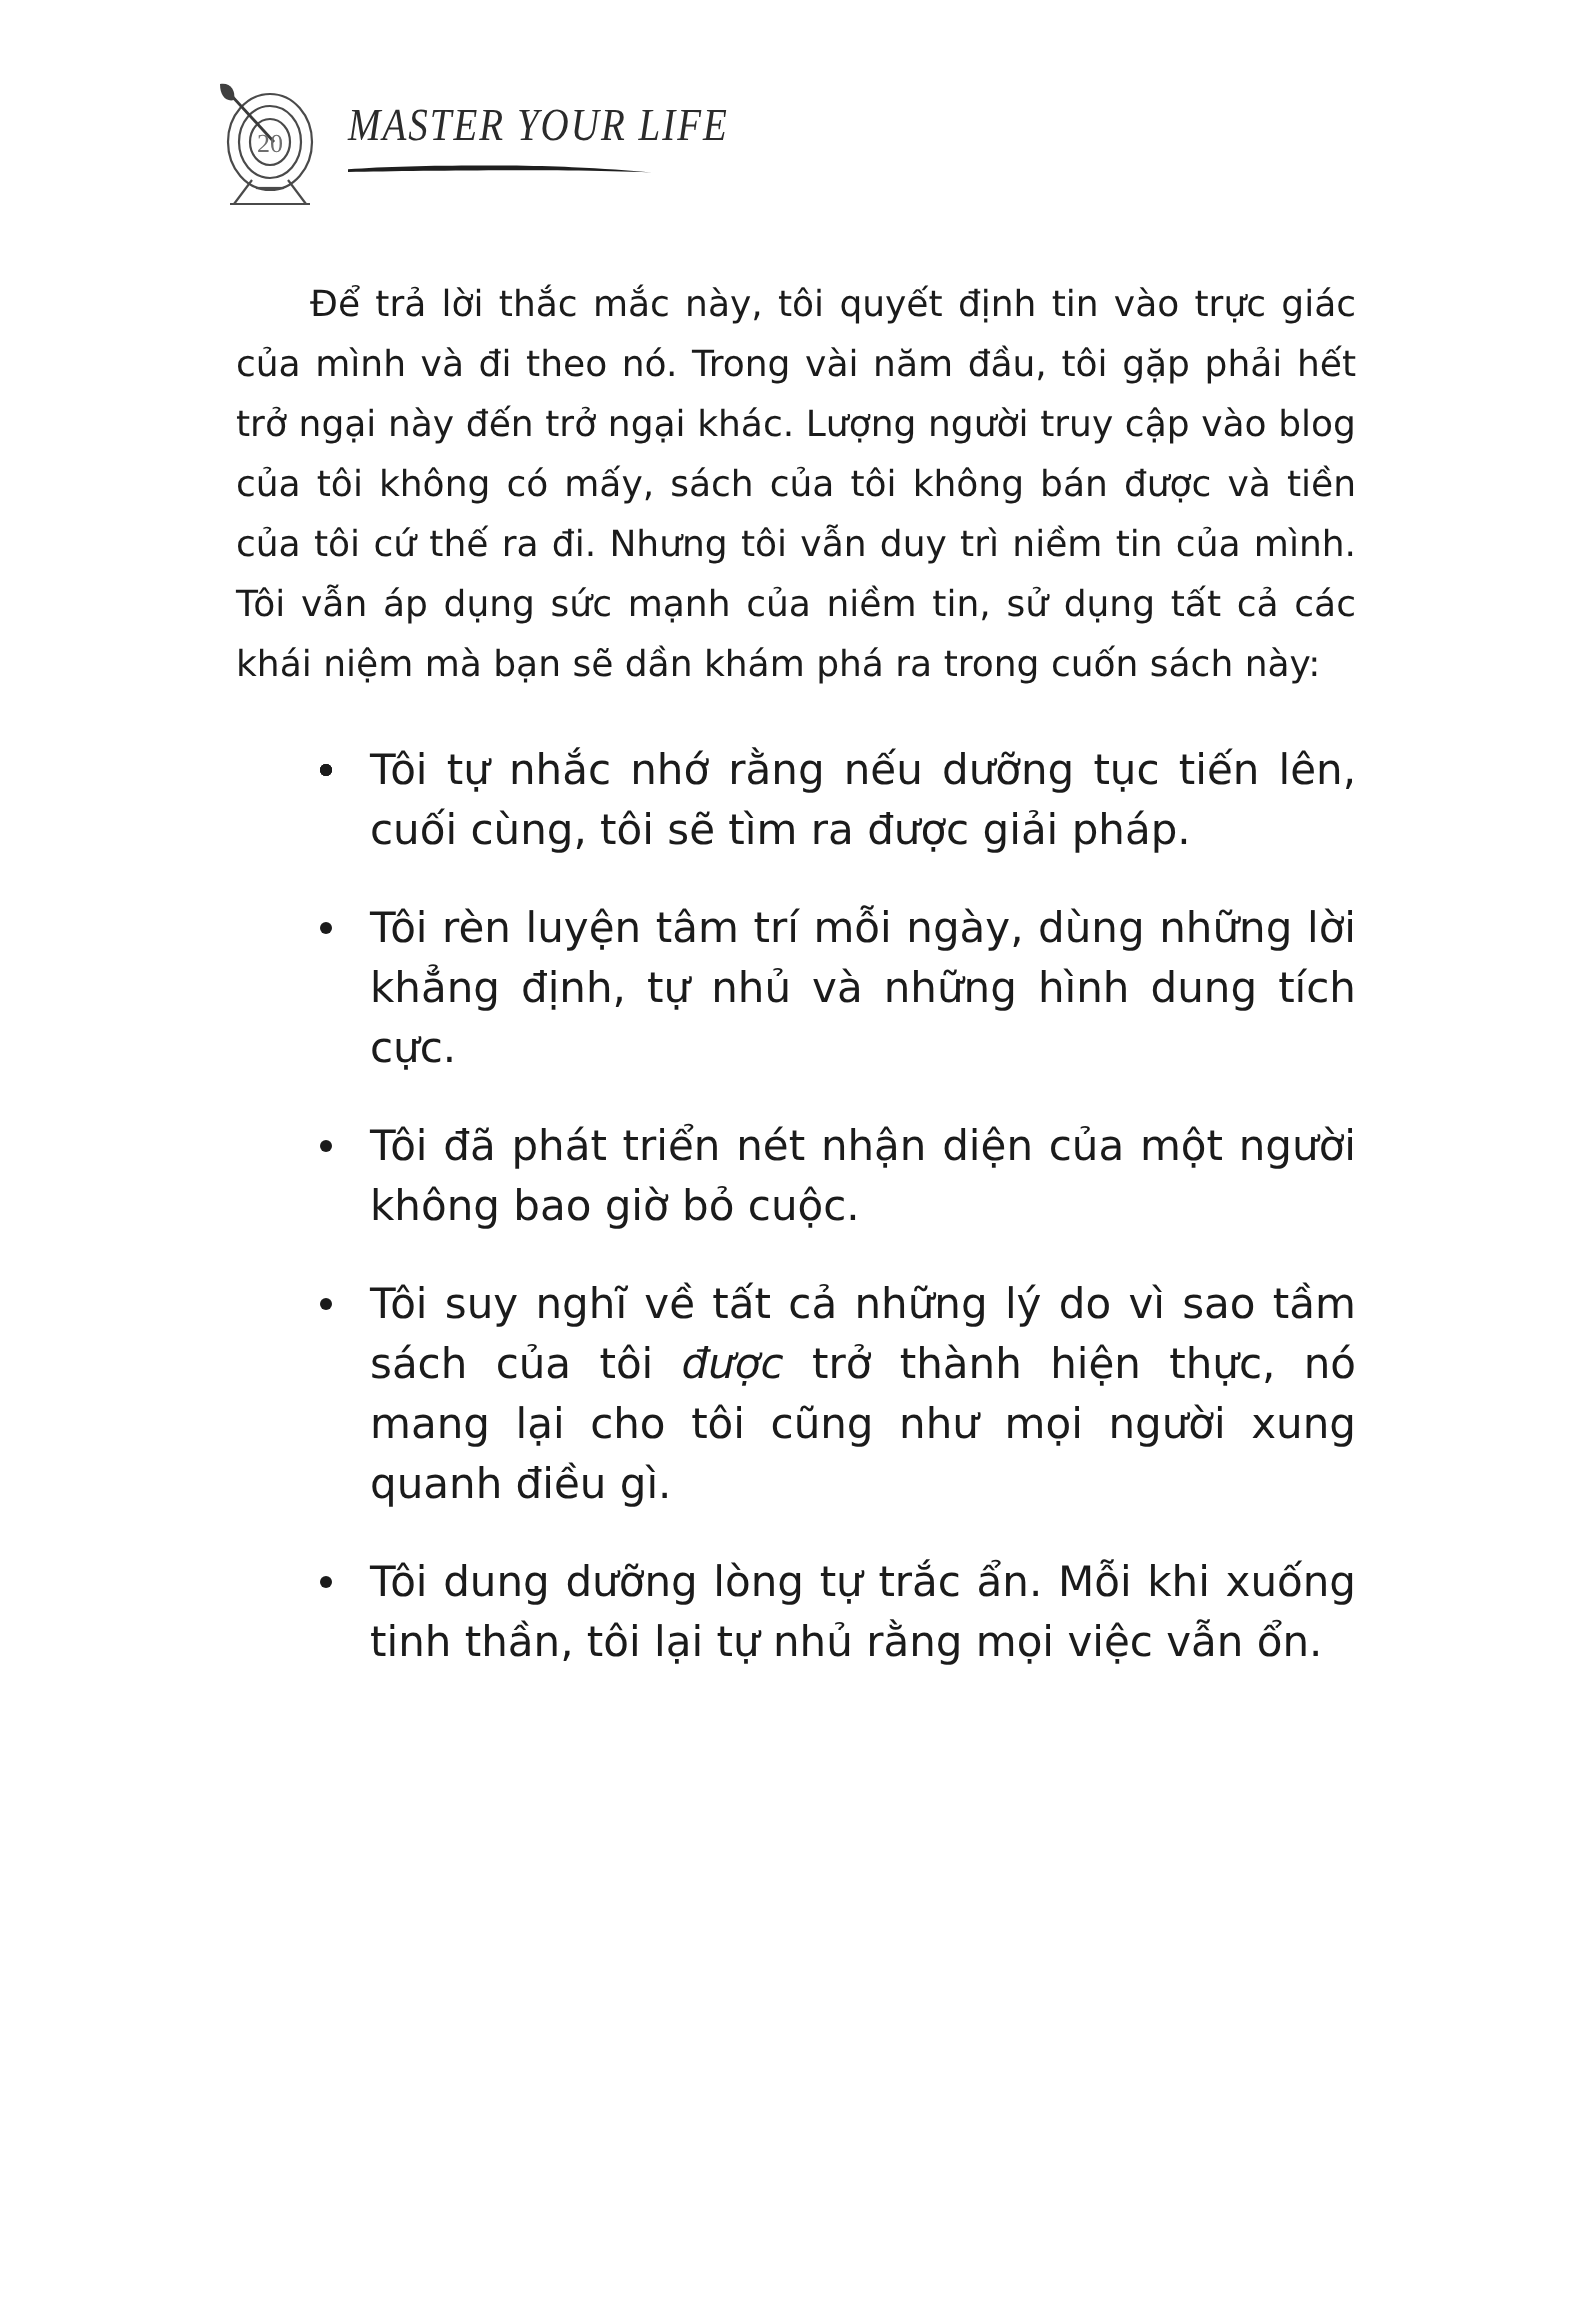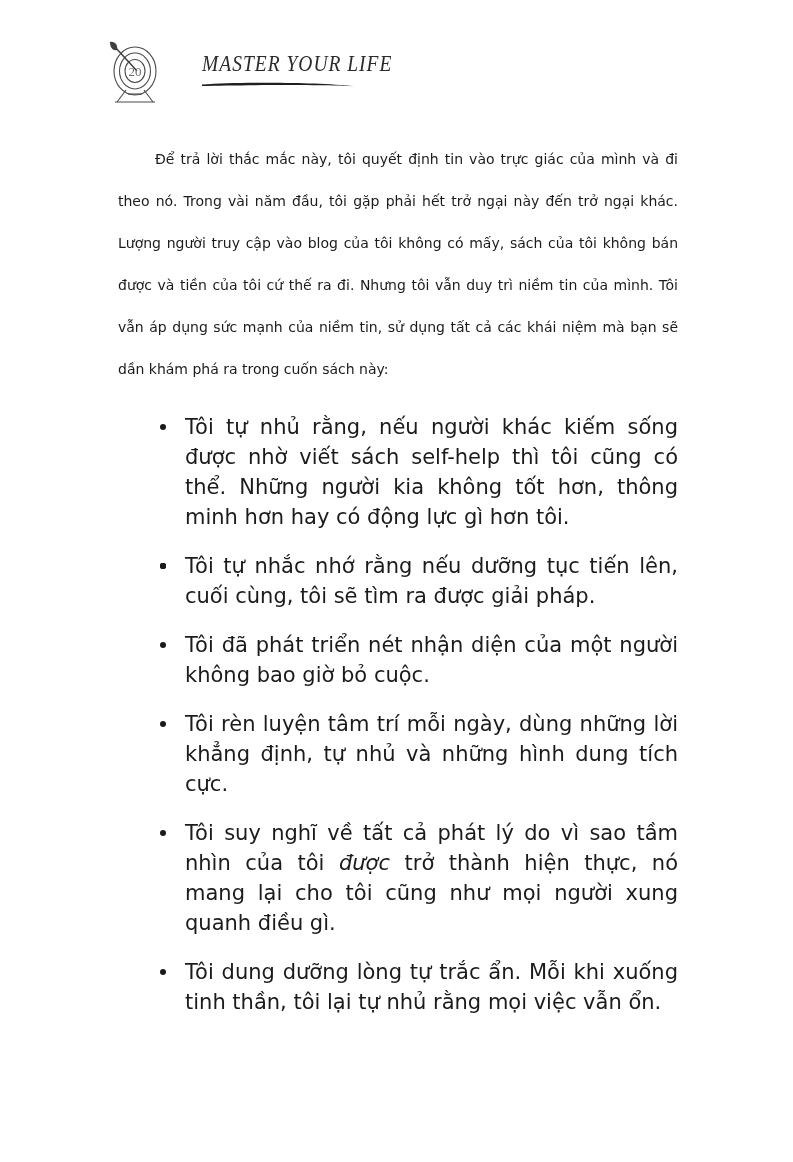--- a/index.html
+++ b/index.html
@@ -23,21 +23,20 @@
   }
 
   
   .header {
     position: absolute;
     left: 104px;
     top: 40px;
     display: flex;
     align-items: center;
     height: 66px;
-    gap: 28px;
   }
   .header-mark {
     width: 66px;
     height: 66px;
     position: relative;
     flex: none;
   }
   .header-mark svg { display: block; }
   .header-title-wrap {
     position: relative;
@@ -64,22 +63,22 @@
 
   
   .content {
     position: absolute;
     left: 118px;
     top: 138px;
     width: 560px;
   }
   p.para {
     margin: 0;
-    font-size: 14px;
-    line-height: 42px;
+    font-size: 18px;
+    line-height: 30px;
     text-align: justify;
     text-justify: inter-word;
     color: #1b1b1b;
     font-weight: 400;
   }
   p.para.indent { text-indent: 37px; }
 
   ul.bullets {
     list-style: none;
     margin: 22px 0 0 0;
@@ -151,43 +150,42 @@
 
   </div>
 
   <div class="content">
 
     <p class="para indent">Để trả lời thắc mắc này, tôi quyết định tin vào trực giác của mình và đi theo nó. Trong vài năm đầu, tôi gặp phải hết trở ngại này đến trở ngại khác. Lượng người truy cập vào blog của tôi không có mấy, sách của tôi không bán được và tiền của tôi cứ thế ra đi. Nhưng tôi vẫn duy trì niềm tin của mình. Tôi vẫn áp dụng sức mạnh của niềm tin, sử dụng tất cả các khái niệm mà bạn sẽ dần khám phá ra trong cuốn sách này:</p>
 
     <ul class="bullets">
       <li>
         <span class="dot"></span>
-        <span>Tôi tự nhủ rằng, nếu người khác kiếm sống được nhờ viết sách self-help thì tôi cũng có thể. Những người kia không tốt hơn, thông minh hơn hay có động lực gì hơn tôi.</span>
       </li>
       <li>
         <span class="dot"></span>
       </li>
       <li>
         <span class="dot"></span>
       </li>
       <li>
         <span class="dot"></span>
         <span>Tôi tự nhắc nhớ rằng nếu dưỡng tục tiến lên, cuối cùng, tôi sẽ tìm ra được giải pháp.</span>
       </li>
       <li>
         <span class="dot"></span>
+        <span>Tôi rèn luyện tâm trí mỗi ngày, dùng những lời khẳng định, tự nhủ và những hình dung tích cực.</span>
+      </li>
+      <li>
+        <span class="dot"></span>
         <span>Tôi đã phát triển nét nhận diện của một người không bao giờ bỏ cuộc.</span>
       </li>
       <li>
         <span class="dot"></span>
-        <span>Tôi rèn luyện tâm trí mỗi ngày, dùng những lời khẳng định, tự nhủ và những hình dung tích cực.</span>
-      </li>
-      <li>
-        <span class="dot"></span>
-        <span>Tôi suy nghĩ về tất cả phát lý do vì sao tầm nhìn của tôi </span><span class="ital">được</span><span> trở thành hiện thực, nó mang lại cho tôi cũng như mọi người xung quanh điều gì.</span>
+        <span>Tôi suy nghĩ về tất cả những lý do vì sao tầm sách của tôi </span><span class="ital">được</span><span> trở thành hiện thực, nó mang lại cho tôi cũng như mọi người xung quanh điều gì.</span>
       </li>
       <li>
         <span class="dot"></span>
         <span>Tôi dung dưỡng lòng tự trắc ẩn. Mỗi khi xuống tinh thần, tôi lại tự nhủ rằng mọi việc vẫn ổn.</span>
       </li>
     </ul>
 
   </div>
 
 </div>

